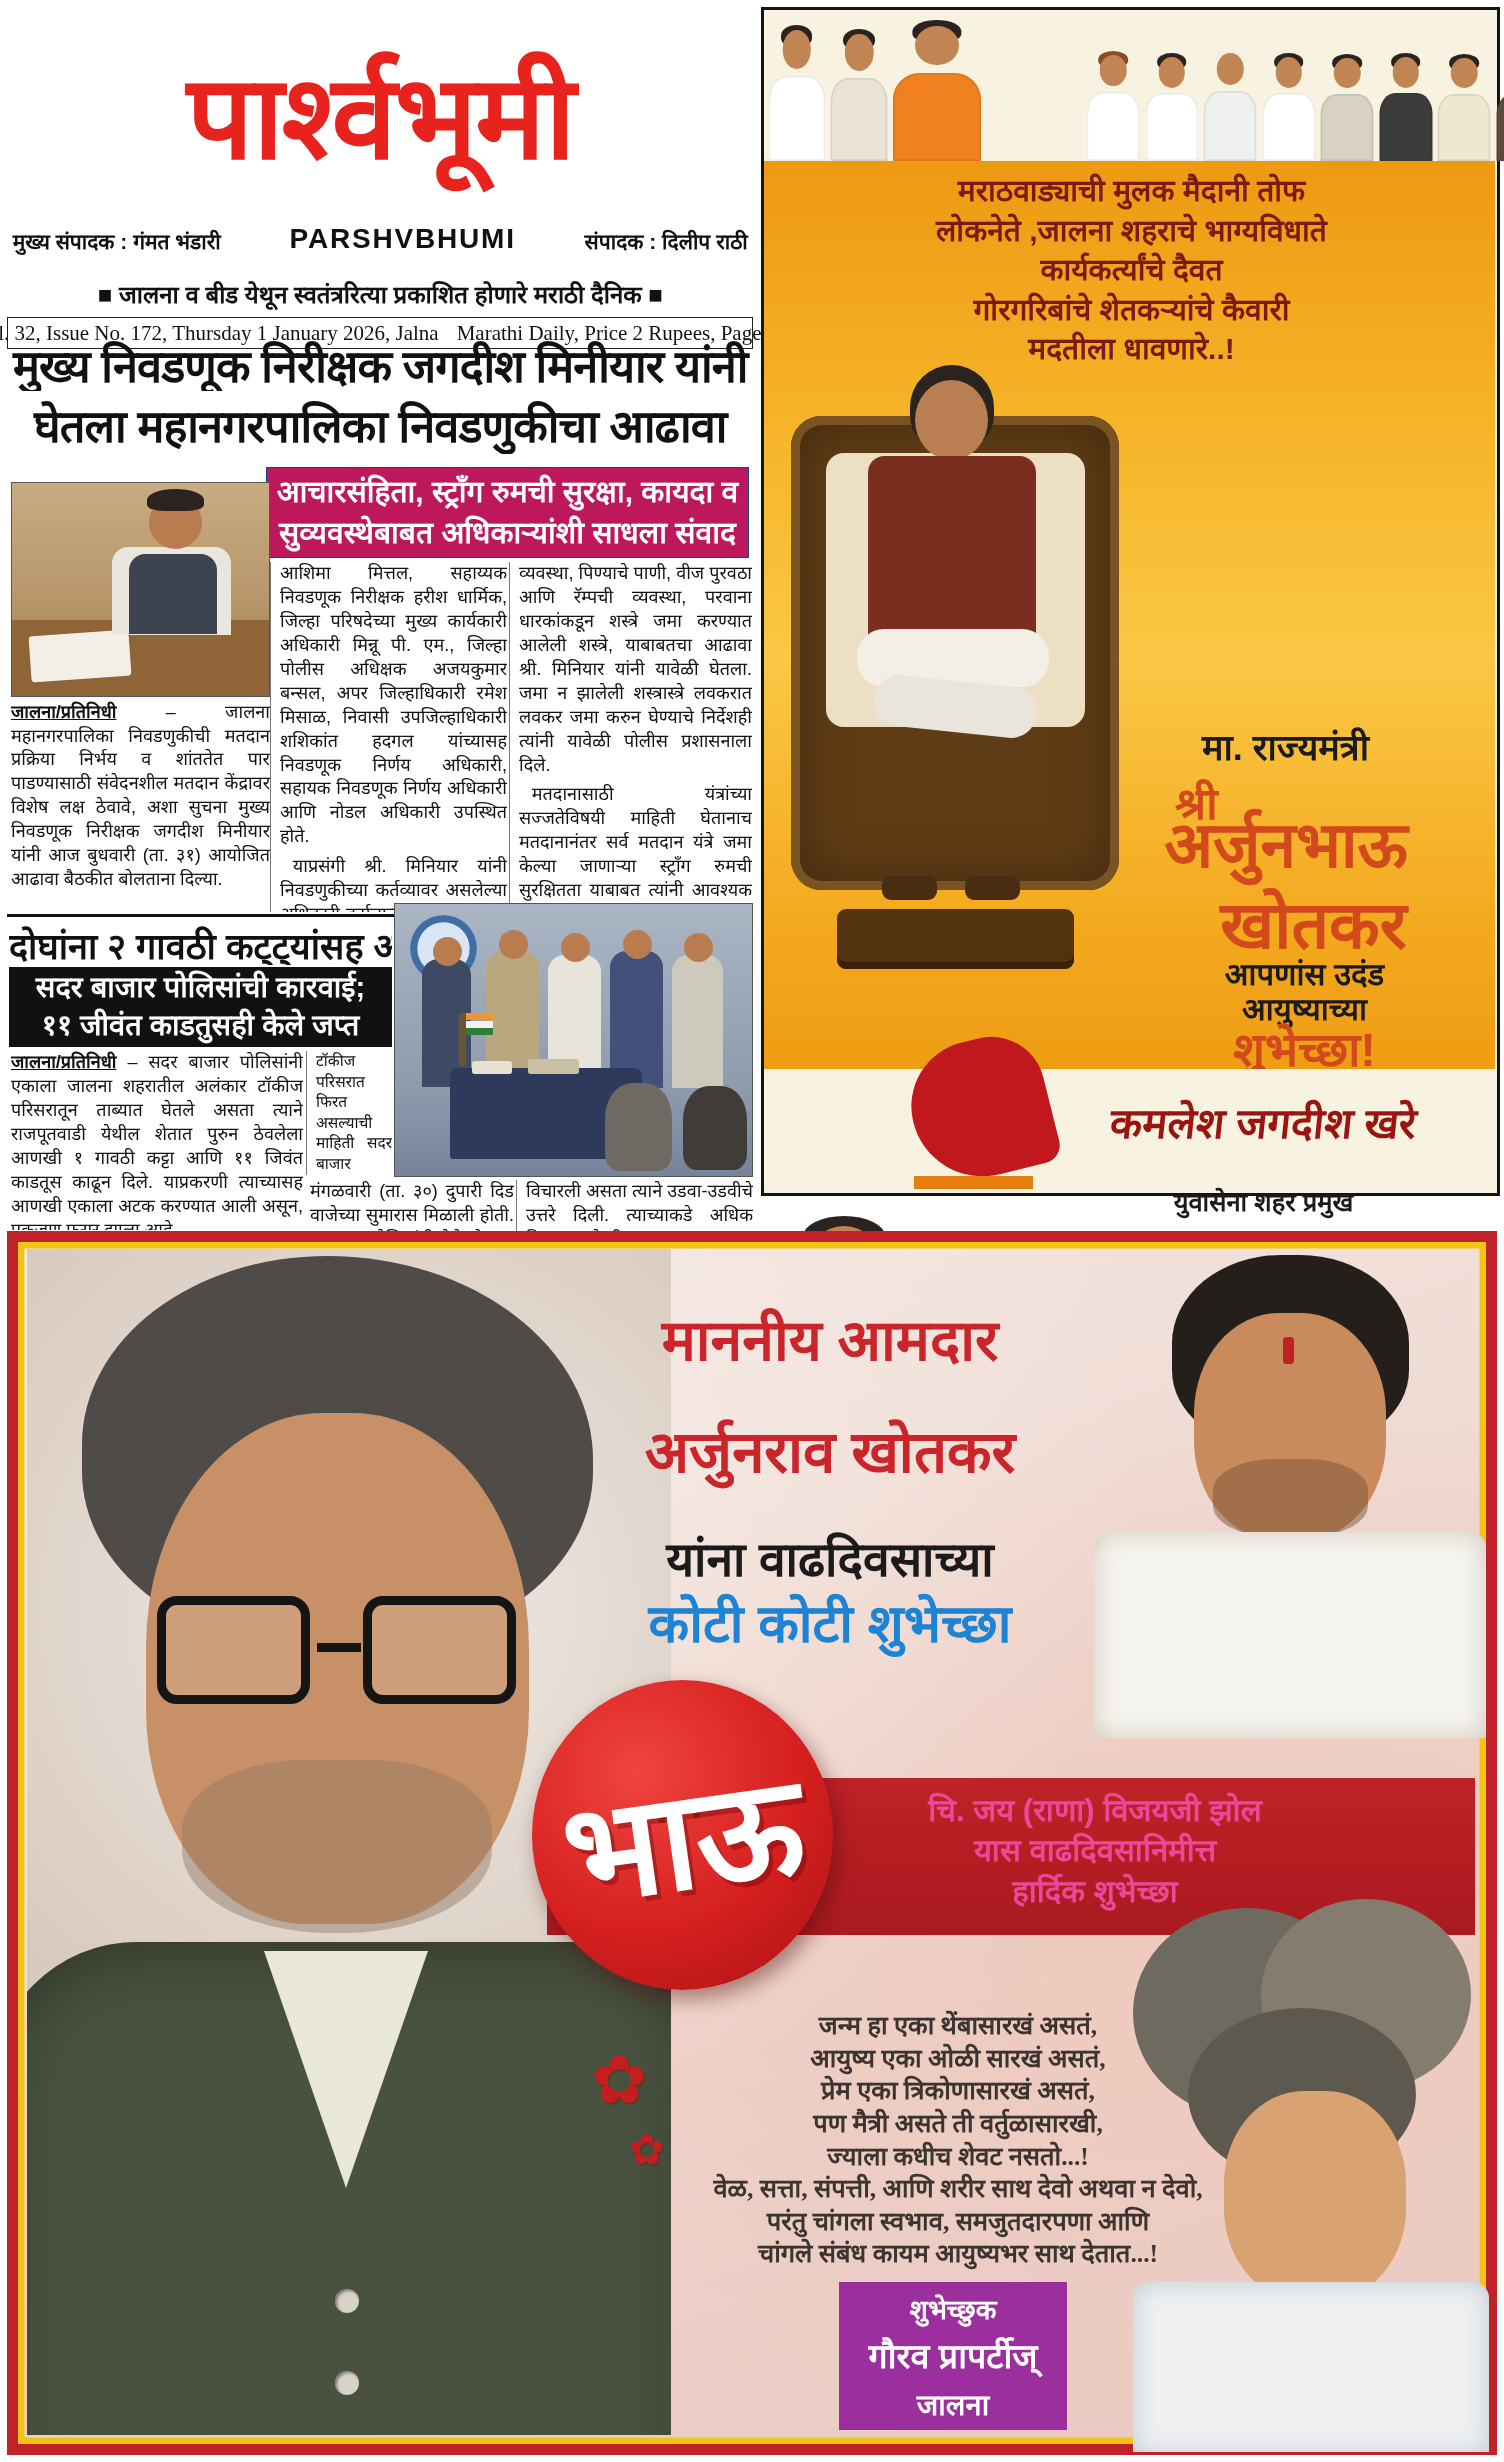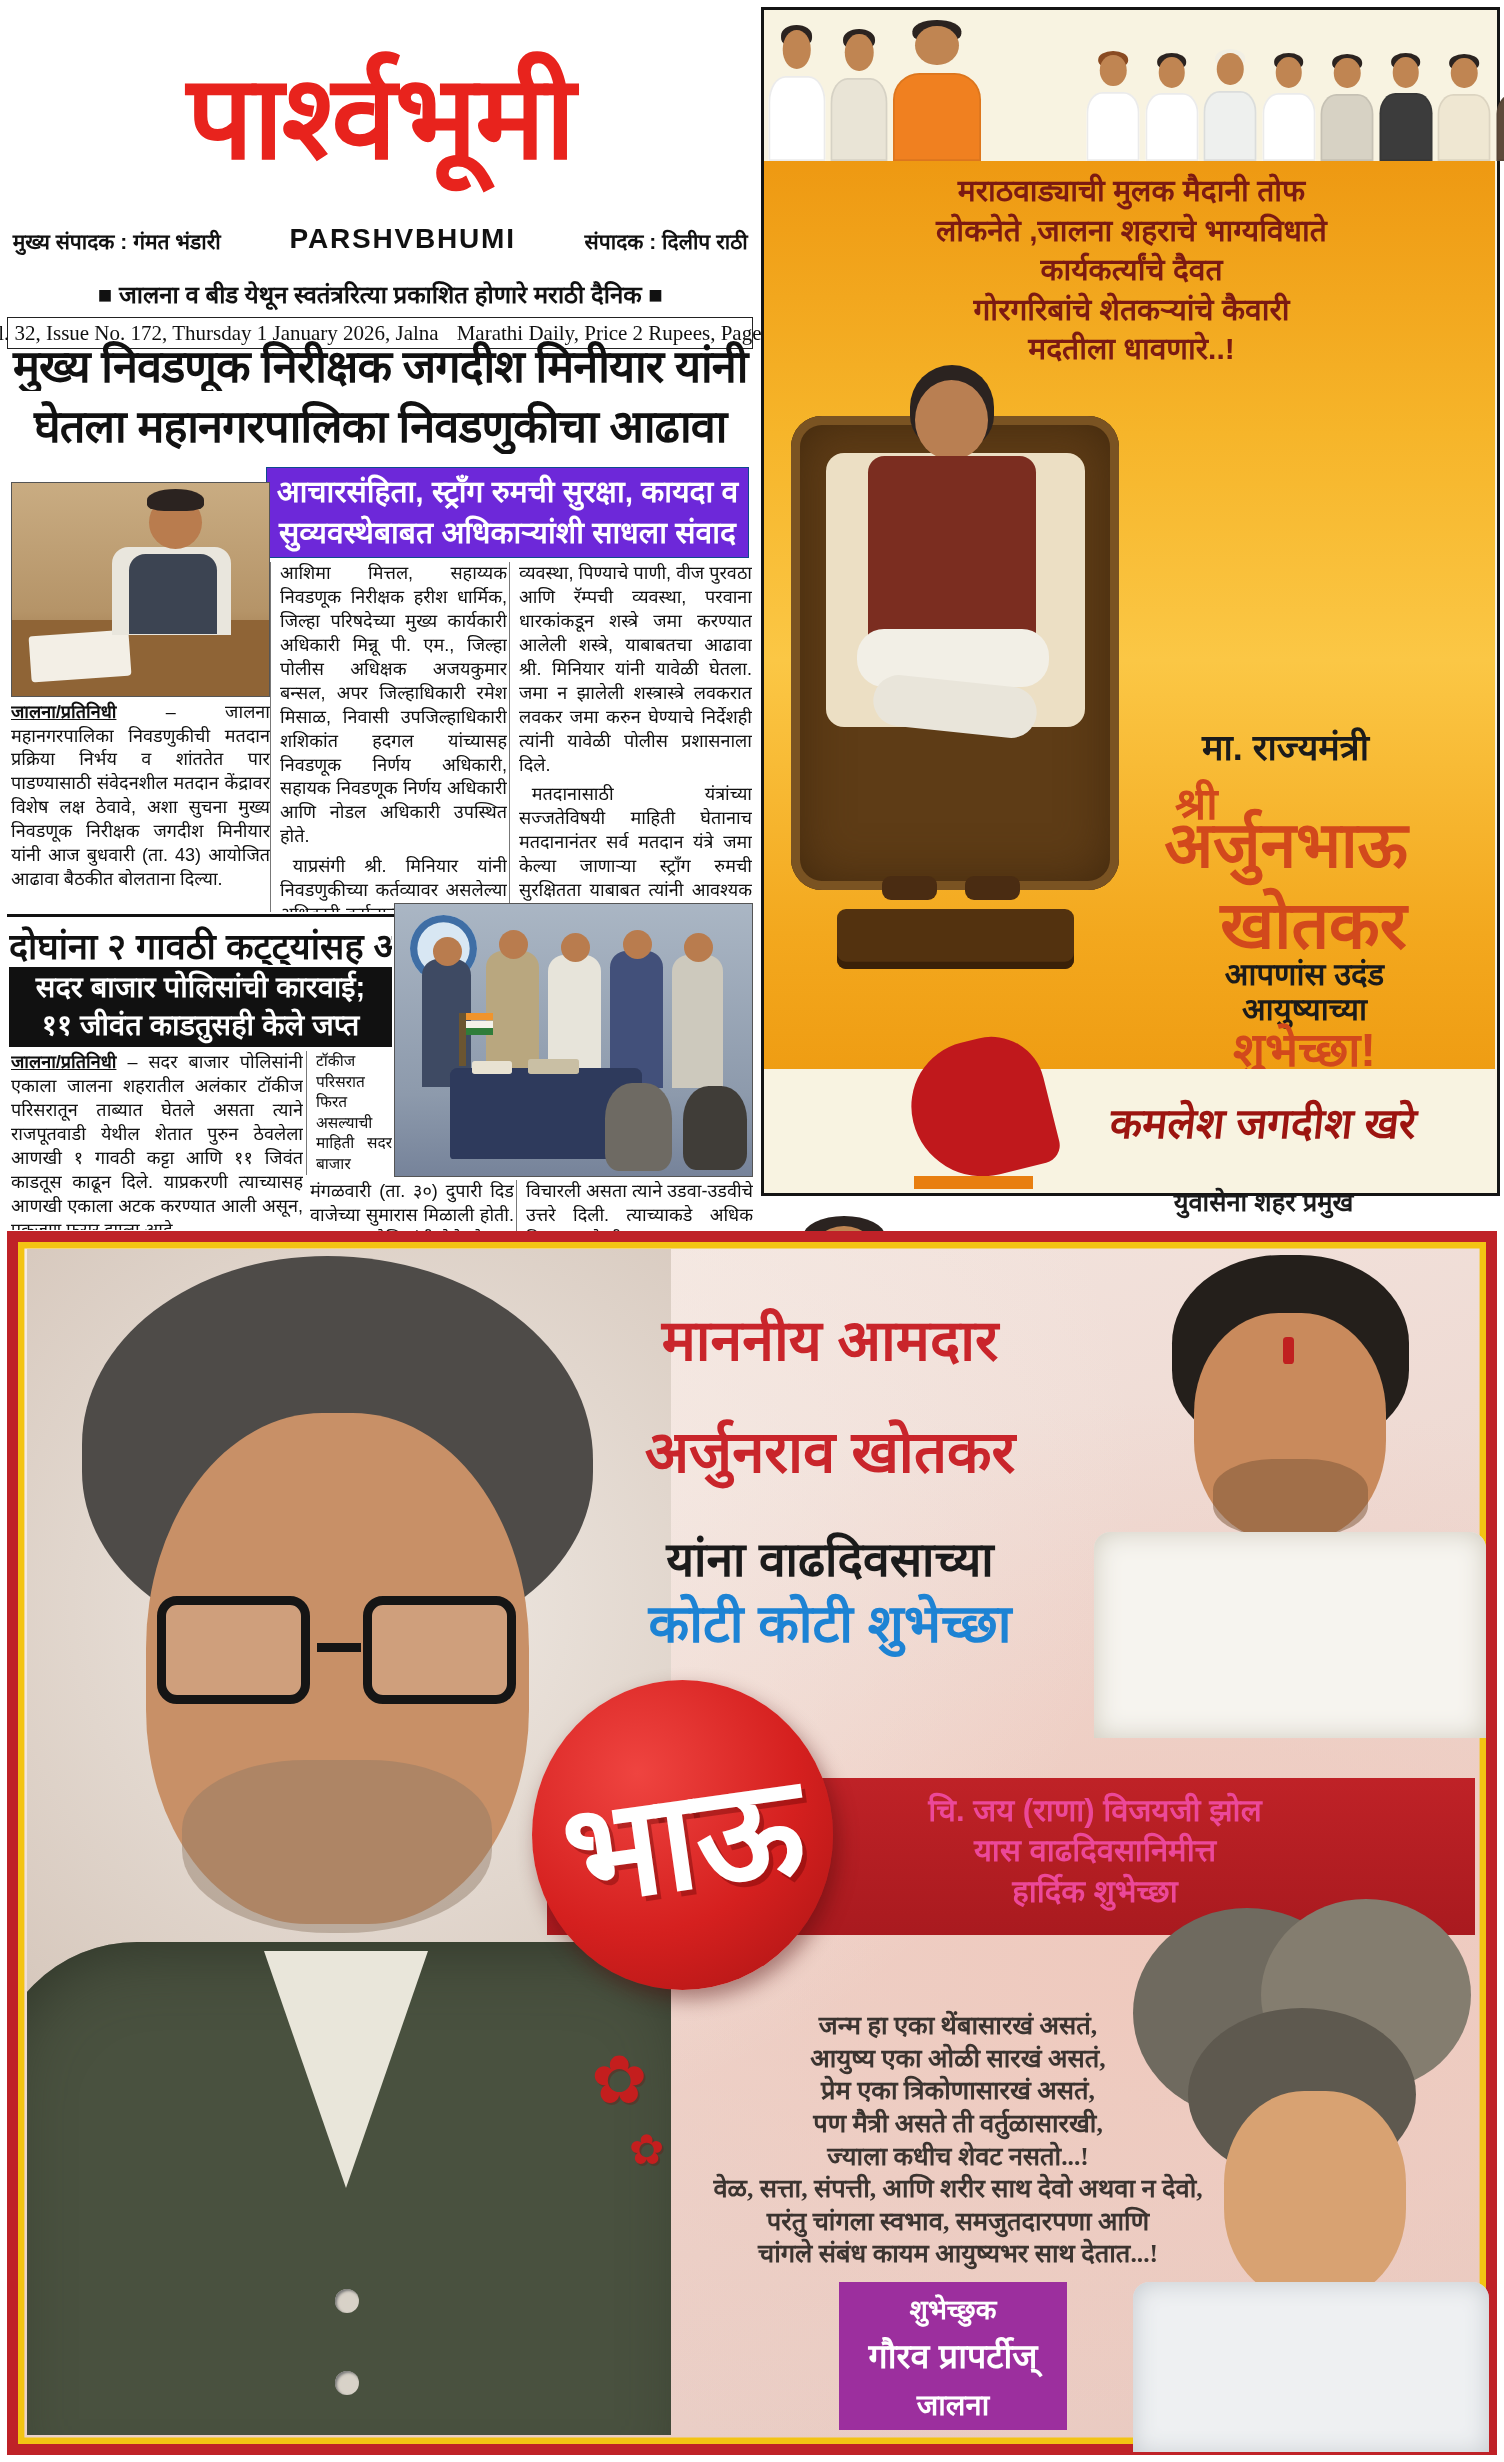--- a/index.html
+++ b/index.html
@@ -18,21 +18,21 @@
   .mh-en{font-size:28px;font-weight:900;letter-spacing:1.8px}
   .mh-tag{font-size:24px;font-weight:bold;text-align:center;margin-top:22px}
   .mh-issue{margin-top:7.3px;border:0.9px solid #222;padding:2.7px 7.3px;display:flex;justify-content:center;gap:9px;
     font-family:"Liberation Serif",serif;font-size:21px;align-items:center}
   .flag{display:inline-flex;flex-direction:column;width:40px;height:24px}
   .flag i{flex:1;display:block}
   .flag .f1{background:#29abe2}.flag .f2{background:#ed1c24}.flag .f3{background:#111}
 
   
   .hl1{font-size:45px;font-weight:900;text-align:center;white-space:nowrap;letter-spacing:-0.9px}
-  .bluebox{background:#6d28d9;border:1.8px solid #0d4a8d;color:#fff;display:flex;flex-direction:column;
+  .bluebox{background:#be185d;border:1.8px solid #0d4a8d;color:#fff;display:flex;flex-direction:column;
     justify-content:center;text-align:center;font-weight:bold;font-size:30px;line-height:1.35}
   .bodytxt{font-size:18px;line-height:1.33;text-align:justify}
   .bodytxt p{margin-bottom:5.5px;text-indent:12.8px}
   .bodytxt p:first-child{text-indent:0}
   .lead{text-decoration:underline;font-weight:bold}
   .rule-l{border-left:1.8px solid #777;padding-left:9px}
   .divider{background:#111}
   .hl2{font-size:36px;font-weight:900;text-align:center;white-space:nowrap}
   .blackbox{background:#111;color:#fff;display:flex;flex-direction:column;justify-content:center;
     text-align:center;font-weight:bold;font-size:29px;line-height:1.3}
@@ -140,21 +140,21 @@
 <div class="abs" style="left:11px;top:482px;width:259px;height:430px">
   <div class="photo ph-desk" style="width:259px;height:215px">
     <div class="sil" style="left:0;top:137px;width:259px;height:78px;background:#8f6436"></div>
     <div class="sil" style="left:18px;top:150px;width:100px;height:46px;background:#f3efe6;border-radius:3.6px;transform:rotate(-4deg)"></div>
     <div class="sil torso" style="left:100px;top:64px;width:119px;height:88px;background:#e9e6dd"></div>
     <div class="sil torso" style="left:117px;top:71px;width:88px;height:80px;background:#3c4452"></div>
     <div class="sil head-s" style="left:137px;top:12.8px;width:53px;height:53px"></div>
     <div class="sil" style="left:135px;top:5.5px;width:57px;height:22px;background:#2b2320;border-radius:50% 50% 30% 30%"></div>
   </div>
   <div class="bodytxt clip" style="height:212px;margin-top:3.6px">
-    <p><span class="lead">जालना/प्रतिनिधी</span> <span>– जालना महानगरपालिका निवडणुकीची मतदान प्रक्रिया निर्भय व शांततेत पार पाडण्यासाठी संवेदनशील मतदान केंद्रावर विशेष लक्ष ठेवावे, अशा सुचना मुख्य निवडणूक निरीक्षक जगदीश मिनीयार यांनी आज बुधवारी (ता. 43) आयोजित आढावा बैठकीत बोलताना दिल्या.</span></p>
+    <p><span class="lead">जालना/प्रतिनिधी</span> <span>– जालना महानगरपालिका निवडणुकीची मतदान प्रक्रिया निर्भय व शांततेत पार पाडण्यासाठी संवेदनशील मतदान केंद्रावर विशेष लक्ष ठेवावे, अशा सुचना मुख्य निवडणूक निरीक्षक जगदीश मिनीयार यांनी आज बुधवारी (ता. ३१) आयोजित आढावा बैठकीत बोलताना दिल्या.</span></p>
 
   </div>
 </div>
 
 <div class="abs bodytxt rule-l clip" style="left:270px;top:562px;width:237px;height:350px">
   <p>आशिमा मित्तल, सहाय्यक निवडणूक निरीक्षक हरीश धार्मिक, जिल्हा परिषदेच्या मुख्य कार्यकारी अधिकारी मिन्नू पी. एम., जिल्हा पोलीस अधिक्षक अजयकुमार बन्सल, अपर जिल्हाधिकारी रमेश मिसाळ, निवासी उपजिल्हाधिकारी शशिकांत हदगल यांच्यासह निवडणूक निर्णय अधिकारी, सहायक निवडणूक निर्णय अधिकारी आणि नोडल अधिकारी उपस्थित होते.</p>
   <p>याप्रसंगी श्री. मिनियार यांनी निवडणुकीच्या कर्तव्यावर असलेल्या अधिकारी-कर्मचाऱ्यांची संख्या आणि त्यांच्या प्रशिक्षणाबाबत माहिती जाणून घेतली. मतदान प्रक्रिया शांततेत आणि सुरळीत पार पडण्यासाठी सर्व यंत्रणा सज्ज राहतील, याची दक्षता घेण्याची सुचना त्यांनी जिल्हाधिकाऱ्यांना दिली. मतदान केंद्रावरील व्यवस्था, संवेदनशील मतदान केंद्रावरील बंदोबस्त, दिव्यांग मतदारांसाठी</p>
 </div>
 
 <div class="abs bodytxt rule-l clip" style="left:509px;top:562px;width:243px;height:350px">

